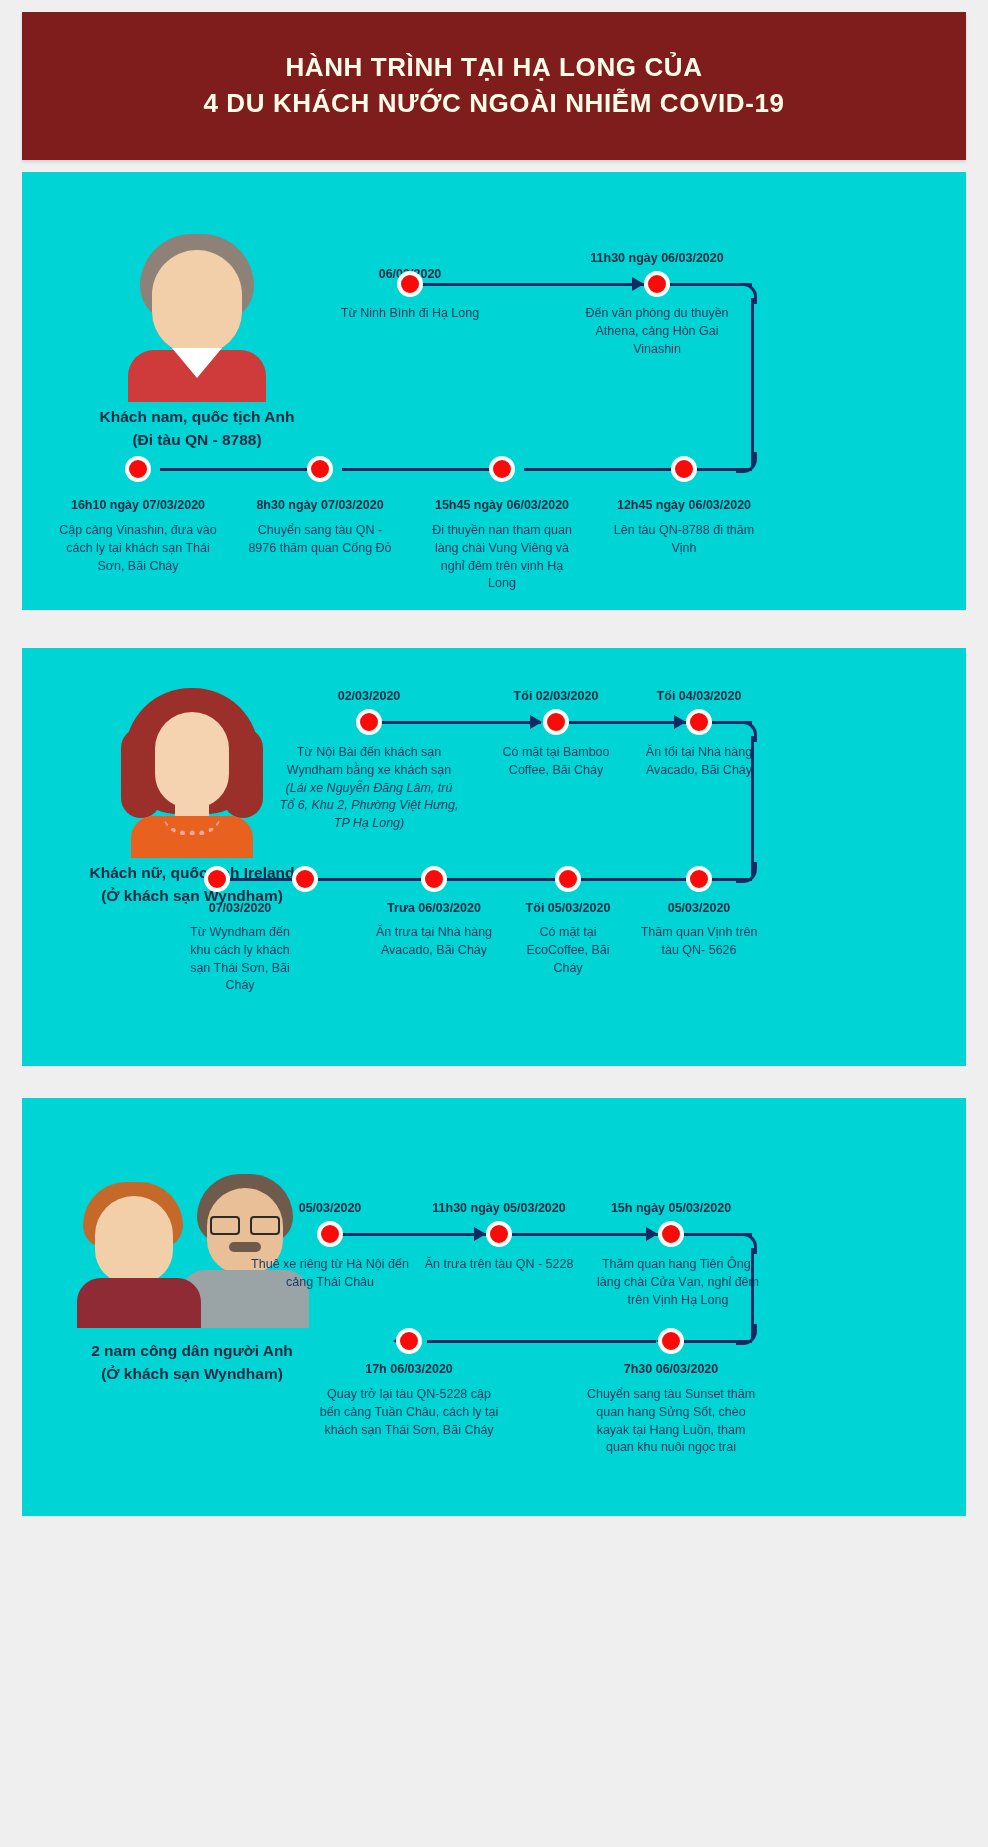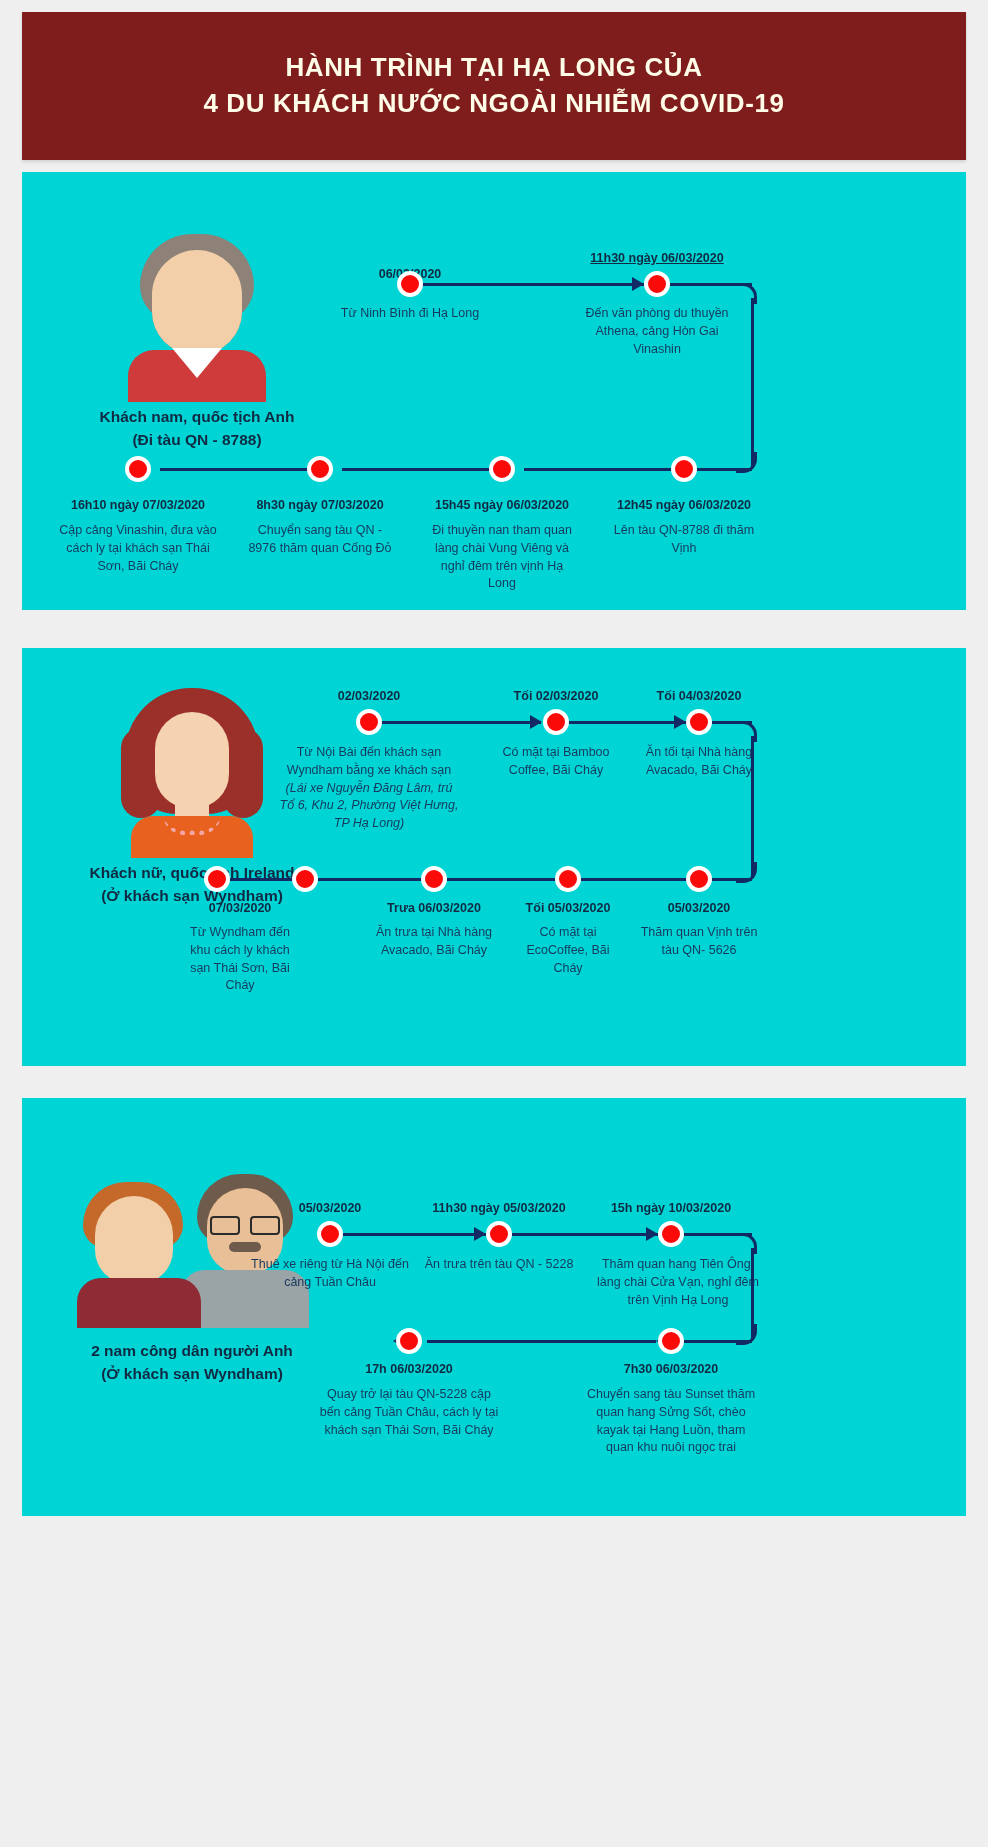--- a/index.html
+++ b/index.html
@@ -151,21 +151,21 @@
       </div>
       <div class="caption">Khách nam, quốc tịch Anh</div>
       <div class="caption" style="margin-top:2px;">(Đi tàu QN - 8788)</div>
     </div>
 
     <div class="seg" style="left:400px;top:111px;width:222px;"></div>
     <div class="arrow right" style="left:610px;top:105px;"></div>
     <div class="dot" style="left:375px;top:99px;"></div>
     <div class="dot" style="left:622px;top:99px;"></div>
     <div class="tdate" style="left:388px;top:95px;">06/03/2020</div>
-    <div class="tdate" style="left:635px;top:79px;text-decoration:underline;">11h30 ngày 06/03/2020</div>
+    <div class="tdate" style="left:635px;top:79px;">11h30 ngày 06/03/2020</div>
     <div class="tdesc" style="left:388px;top:133px;width:200px;">Từ Ninh Bình đi Hạ Long</div>
     <div class="tdesc" style="left:635px;top:133px;width:160px;">Đến văn phòng du thuyền Athena, cảng Hòn Gai Vinashin</div>
 
     <div class="seg" style="left:648px;top:111px;width:82px;"></div>
     <div class="elbow tr" style="left:714px;top:111px;width:18px;height:18px;"></div>
     <div class="vseg" style="left:729px;top:126px;height:170px;"></div>
     <div class="elbow br" style="left:714px;top:280px;width:18px;height:18px;"></div>
 
     <div class="seg" style="left:648px;top:296px;width:82px;"></div>
     <div class="seg" style="left:502px;top:296px;width:148px;"></div>
@@ -269,22 +269,22 @@
 
     <div class="seg" style="left:320px;top:135px;width:144px;"></div>
     <div class="seg" style="left:490px;top:135px;width:146px;"></div>
     <div class="arrow right" style="left:452px;top:129px;"></div>
     <div class="arrow right" style="left:624px;top:129px;"></div>
     <div class="dot" style="left:295px;top:123px;"></div>
     <div class="dot" style="left:464px;top:123px;"></div>
     <div class="dot" style="left:636px;top:123px;"></div>
     <div class="tdate" style="left:308px;top:103px;">05/03/2020</div>
     <div class="tdate" style="left:477px;top:103px;">11h30 ngày 05/03/2020</div>
-    <div class="tdate" style="left:649px;top:103px;">15h ngày 10/03/2020</div>
-    <div class="tdesc" style="left:308px;top:158px;width:160px;">Thuê xe riêng từ Hà Nội đến cảng Tuần Châu</div>
+    <div class="tdate" style="left:649px;top:103px;">15h ngày 05/03/2020</div>
+    <div class="tdesc" style="left:308px;top:158px;width:160px;">Thuê xe riêng từ Hà Nội đến cảng Thái Châu</div>
     <div class="tdesc" style="left:477px;top:158px;width:180px;">Ăn trưa trên tàu QN - 5228</div>
     <div class="tdesc" style="left:656px;top:158px;width:170px;">Thăm quan hang Tiên Ông, làng chài Cửa Vạn, nghỉ đêm trên Vịnh Hạ Long</div>
 
     <div class="seg" style="left:662px;top:135px;width:68px;"></div>
     <div class="elbow tr" style="left:714px;top:135px;width:18px;height:18px;"></div>
     <div class="vseg" style="left:729px;top:150px;height:92px;"></div>
     <div class="elbow br" style="left:714px;top:226px;width:18px;height:18px;"></div>
 
     <div class="seg" style="left:662px;top:242px;width:68px;"></div>
     <div class="seg" style="left:405px;top:242px;width:229px;"></div>

